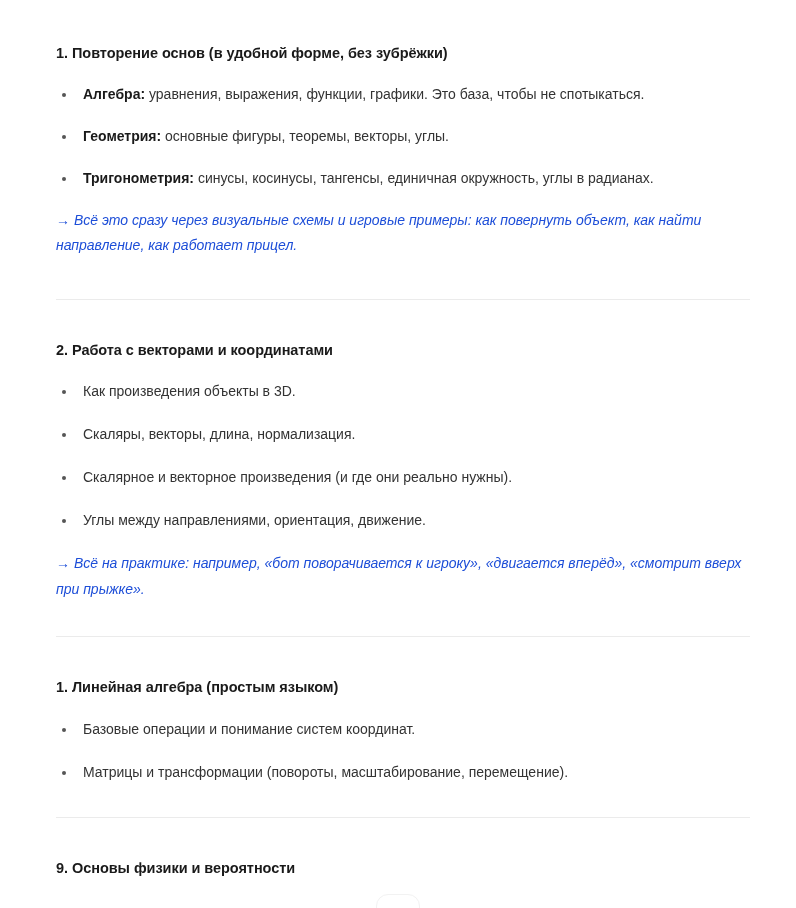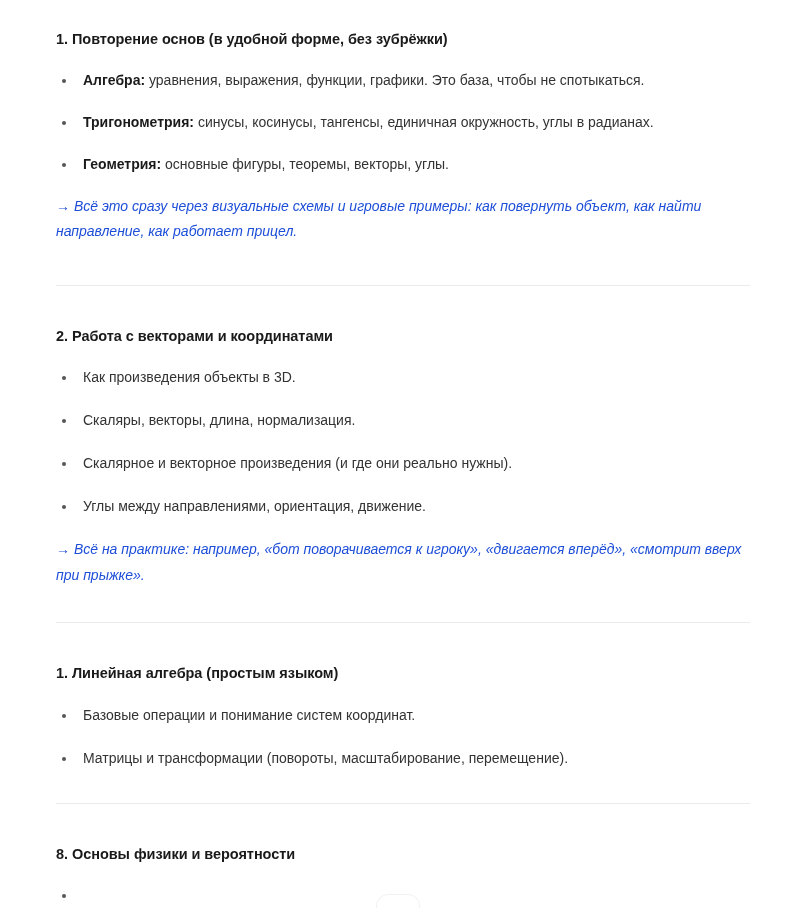--- a/index.html
+++ b/index.html
@@ -19,21 +19,21 @@
   .page {
     position: relative;
     width: 796px;
     height: 908px;
     box-sizing: border-box;
     padding: 0;
   }
   .content {
     position: absolute;
     left: 56px;
-    top: 0;
+    top: 14px;
     width: 694px;
   }
 
   .section {
     position: relative;
   }
 
   .section-title {
     font-size: 14.5px;
     font-weight: bold;
@@ -139,25 +139,25 @@
 
     <div class="section" id="sec1">
       <div class="section-title">1. Повторение основ (в удобной форме, без зубрёжки)</div>
       <ul class="bullets">
         <li>
           <span class="dot"></span>
           <span class="txt"><b>Алгебра:</b><span> уравнения, выражения, функции, графики. Это база, чтобы не спотыкаться.</span></span>
         </li>
         <li>
           <span class="dot"></span>
+          <span class="txt"><b>Геометрия:</b><span> основные фигуры, теоремы, векторы, углы.</span></span>
+        </li>
+        <li>
+          <span class="dot"></span>
           <span class="txt"><b>Тригонометрия:</b><span> синусы, косинусы, тангенсы, единичная окружность, углы в радианах.</span></span>
-        </li>
-        <li>
-          <span class="dot"></span>
-          <span class="txt"><b>Геометрия:</b><span> основные фигуры, теоремы, векторы, углы.</span></span>
         </li>
       </ul>
       <p class="note">→ Всё это сразу через визуальные схемы и игровые примеры: как повернуть объект, как найти направление, как работает прицел.</p>
     </div>
     <hr class="divider div1">
 
     <div class="section" id="sec2">
       <div class="section-title">2. Работа с векторами и координатами</div>
       <ul class="bullets">
         <li>
@@ -190,21 +190,21 @@
         </li>
         <li>
           <span class="dot"></span>
           <span class="txt">Матрицы и трансформации (повороты, масштабирование, перемещение).</span>
         </li>
       </ul>
     </div>
     <hr class="divider div3">
 
     <div class="section" id="sec4">
-      <div class="section-title">8. Основы физики и вероятности</div>
+      <div class="section-title">9. Основы физики и вероятности</div>
       <ul class="bullets">
         <li>
           <span class="dot"></span>
         </li>
 
       </ul>
     </div>
 
   </div>
 

